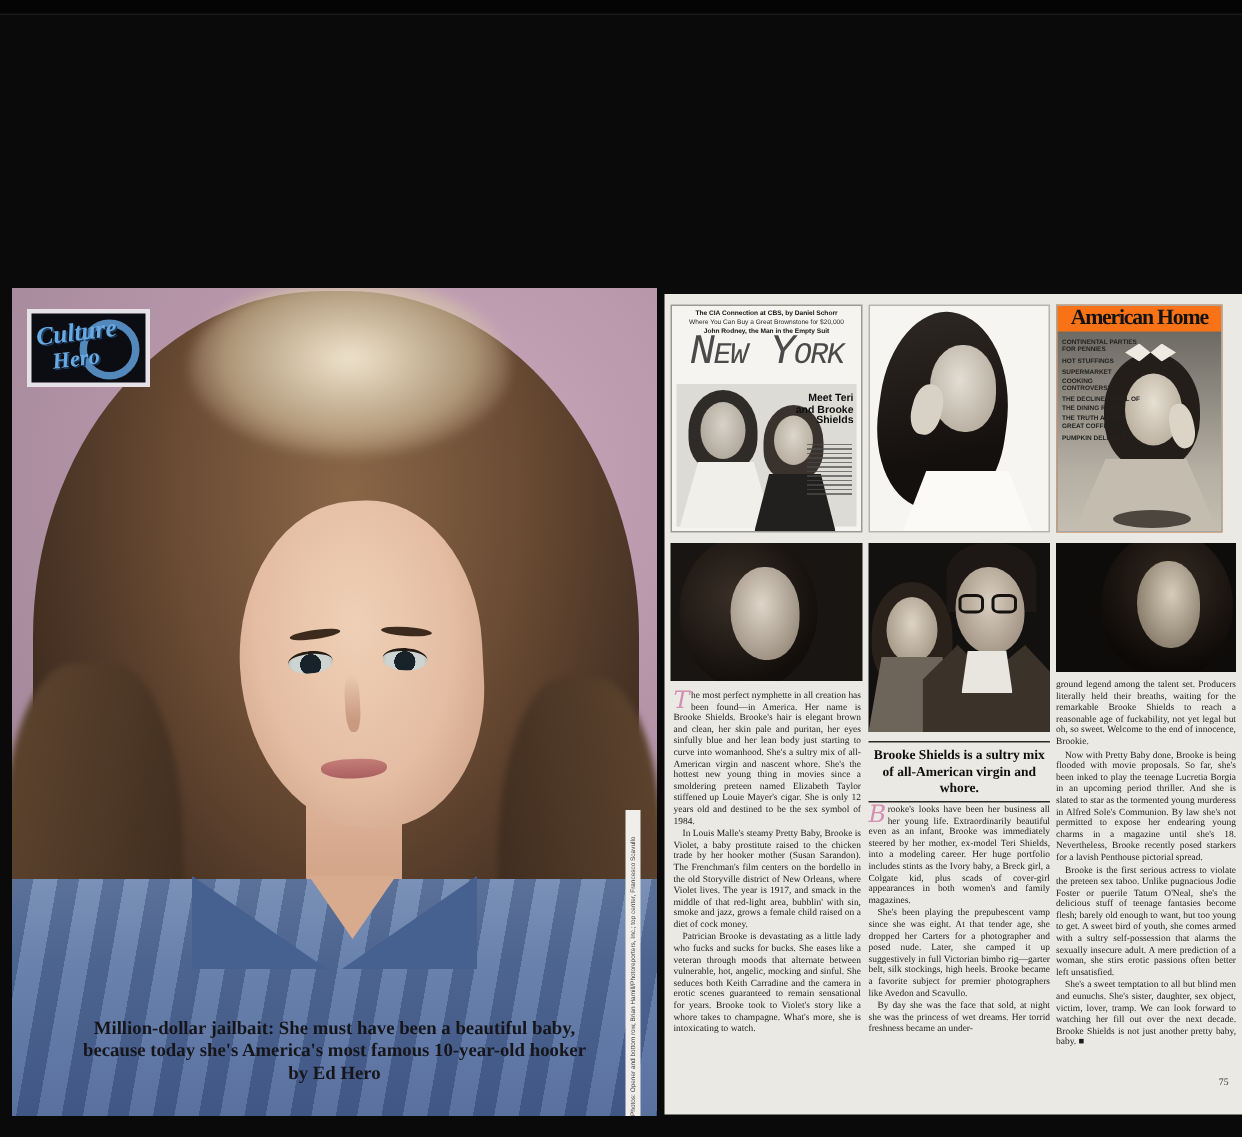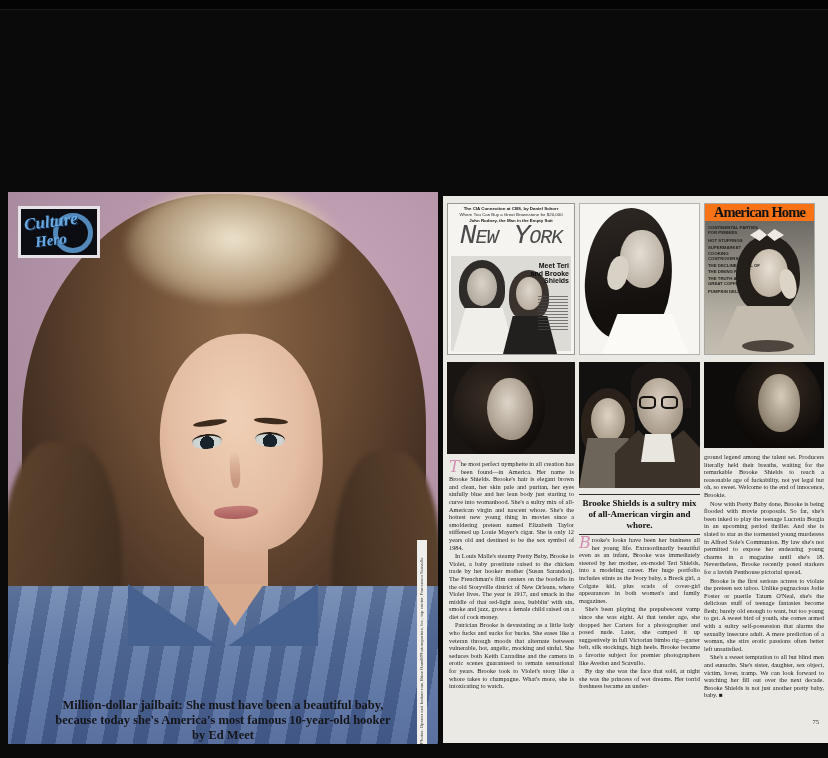--- a/index.html
+++ b/index.html
@@ -53,21 +53,21 @@
          border:3px solid #e6e2e8;box-sizing:border-box;overflow:hidden;}
   .badge .swirl{position:absolute;right:4px;top:4px;width:30px;height:30px;border-radius:50%;
          border:5px solid #5f9fd8;opacity:.85;}
   .badge .w1,.badge .w2{position:absolute;font-family:"Liberation Serif",serif;font-weight:bold;font-style:italic;
          color:#69a9e2;text-shadow:1px 1px 0 #1c3c60;}
   .badge .w1{left:3px;top:3px;font-size:17px;transform:rotate(-7deg);}
   .badge .w2{left:14px;top:23px;font-size:15px;transform:rotate(-7deg);}
   .script-title{position:absolute;left:0;width:430px;top:418px;text-align:center;
          font-family:"DejaVu Serif",serif;font-style:italic;font-size:47px;color:#ee87c3;
          letter-spacing:3px;text-shadow:1px 1px 1px rgba(130,35,95,.6);}
-  .dek{position:absolute;left:10px;width:410px;top:506px;text-align:center;
+  .dek{position:absolute;left:10px;width:410px;top:486px;text-align:center;
          font-family:"Liberation Serif",serif;font-weight:bold;font-size:12.5px;line-height:15px;color:#15151a;}
 
   
   .credit-strip{position:absolute;left:417px;top:540px;width:10px;height:204px;background:#efeeea;overflow:hidden;}
   .credit-strip span{display:block;width:10px;height:204px;writing-mode:vertical-rl;transform:rotate(180deg);
          font-size:4.3px;line-height:10px;color:#3c3c3c;white-space:nowrap;}
 
   
   .right-page{position:absolute;left:443px;top:196px;width:385px;height:547px;background:#ebe9e3;overflow:hidden;}
   .cell{position:absolute;box-sizing:border-box;overflow:hidden;}
@@ -199,21 +199,21 @@
 
     <div class="badge">
       <div class="swirl"></div>
       <div class="w1">Culture</div>
       <div class="w2">Hero</div>
     </div>
 
     <div class="dek">
       <div>Million-dollar jailbait: She must have been a beautiful baby,</div>
       <div>because today she's America's most famous 10-year-old hooker</div>
-      <div>by Ed Meet</div>
+      <div>by Ed Hero</div>
     </div>
   </div>
 
   <div class="credit-strip">
     <span>Photos: Opener and bottom row, Brian Hamill/Photoreporters, Inc.; top center, Francesco Scavullo</span>
   </div>
 
   <div class="right-page">
 
     <div class="cell cell-ny bordered">

